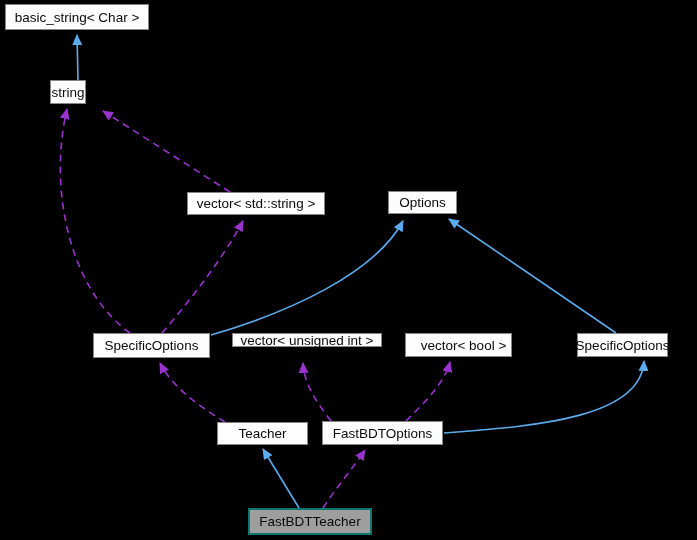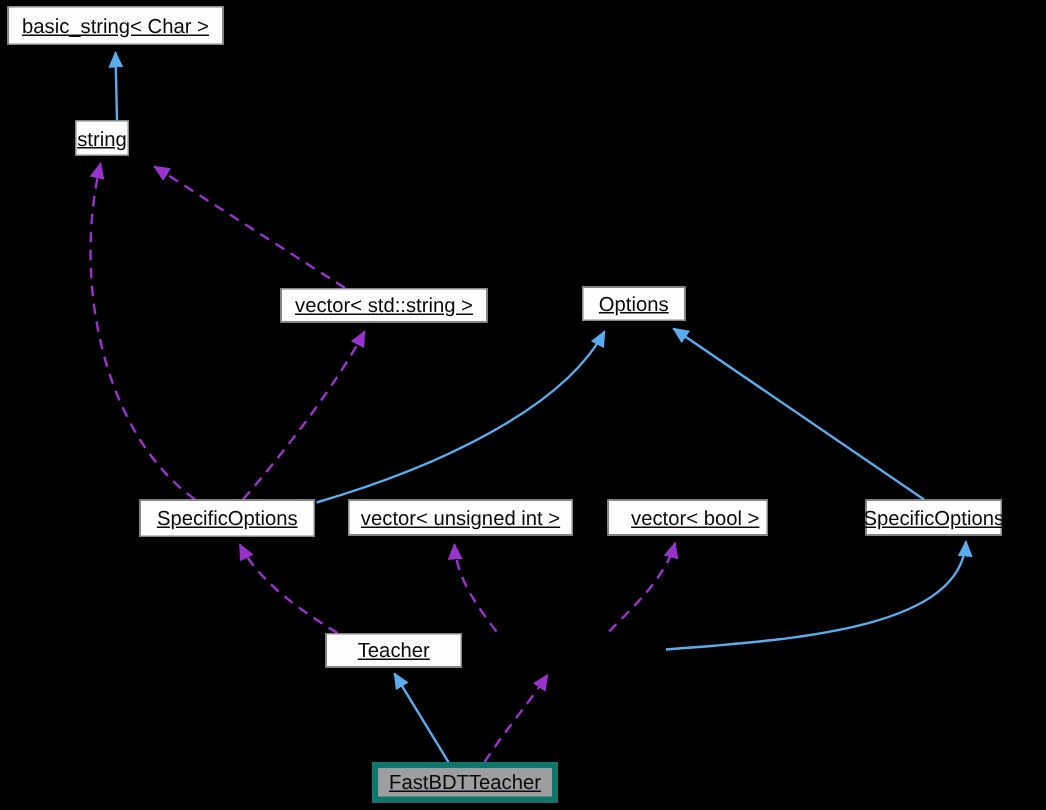--- a/index.html
+++ b/index.html
@@ -31,25 +31,24 @@
     background: #fdfdfd;
     border: 1px solid #868686;
     color: #0a0a0a;
     font-size: 13.5px;
     display: flex;
     align-items: center;
     justify-content: center;
     white-space: nowrap;
     cursor: pointer;
     z-index: 2;
-    text-decoration: underline;
   }
   .node.current {
     background: #9e9e9e;
-    border: 4px solid #0f766e;
+    border: 2px solid #0f766e;
     cursor: default;
   }
   .edge-inherit {
     stroke: #5bacee;
     stroke-width: 1.6;
     fill: none;
   }
   .edge-usage {
     stroke: #9a32cd;
     stroke-width: 1.6;
@@ -90,24 +89,25 @@
   <div class="node" style="left:5px; top:4px; width:144px; height:26px;">basic_string&lt; Char &gt;</div>
 
   <div class="node" style="left:50px; top:80px; width:36px; height:24px;">string</div>
 
   <div class="node" style="left:388px; top:191px; width:69px; height:23px;">Options</div>
 
   <div class="node" style="left:187px; top:192px; width:138px; height:23px;">vector&lt; std::string &gt;</div>
 
   <div class="node" style="left:93px; top:333px; width:117px; height:25px;">SpecificOptions</div>
 
-  <div class="node" style="left:232px; top:333px; width:150px; height:24px;">vector&lt; unsigned int &gt;</div>
+  <div class="node" style="left:232px; top:333px; width:150px; height:14px;">vector&lt; unsigned int &gt;</div>
 
   <div class="node" style="left:405px; top:333px; width:107px; height:24px;padding-left:10px;">vector&lt; bool &gt;</div>
 
   <div class="node" style="left:577px; top:333px; width:91px; height:24px;">SpecificOptions</div>
 
   <div class="node" style="left:217px; top:422px; width:91px; height:23px;">Teacher</div>
 
+  <div class="node" style="left:322px; top:421px; width:121px; height:24px;">FastBDTOptions</div>
 
   <div class="node current" style="left:248px; top:508px; width:124px; height:27px;">FastBDTTeacher</div>
 
 </div>
 
 </body></html>

